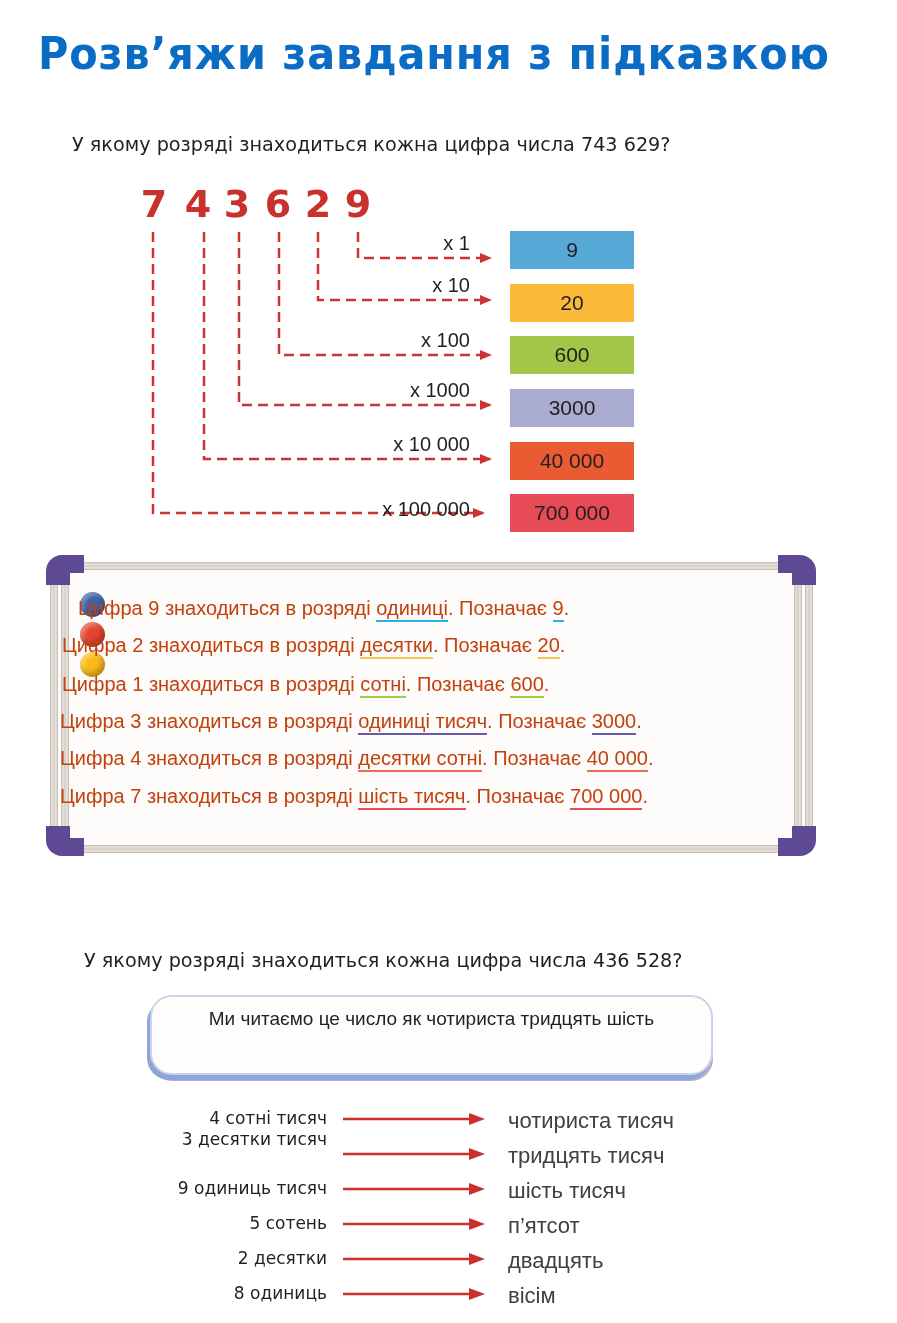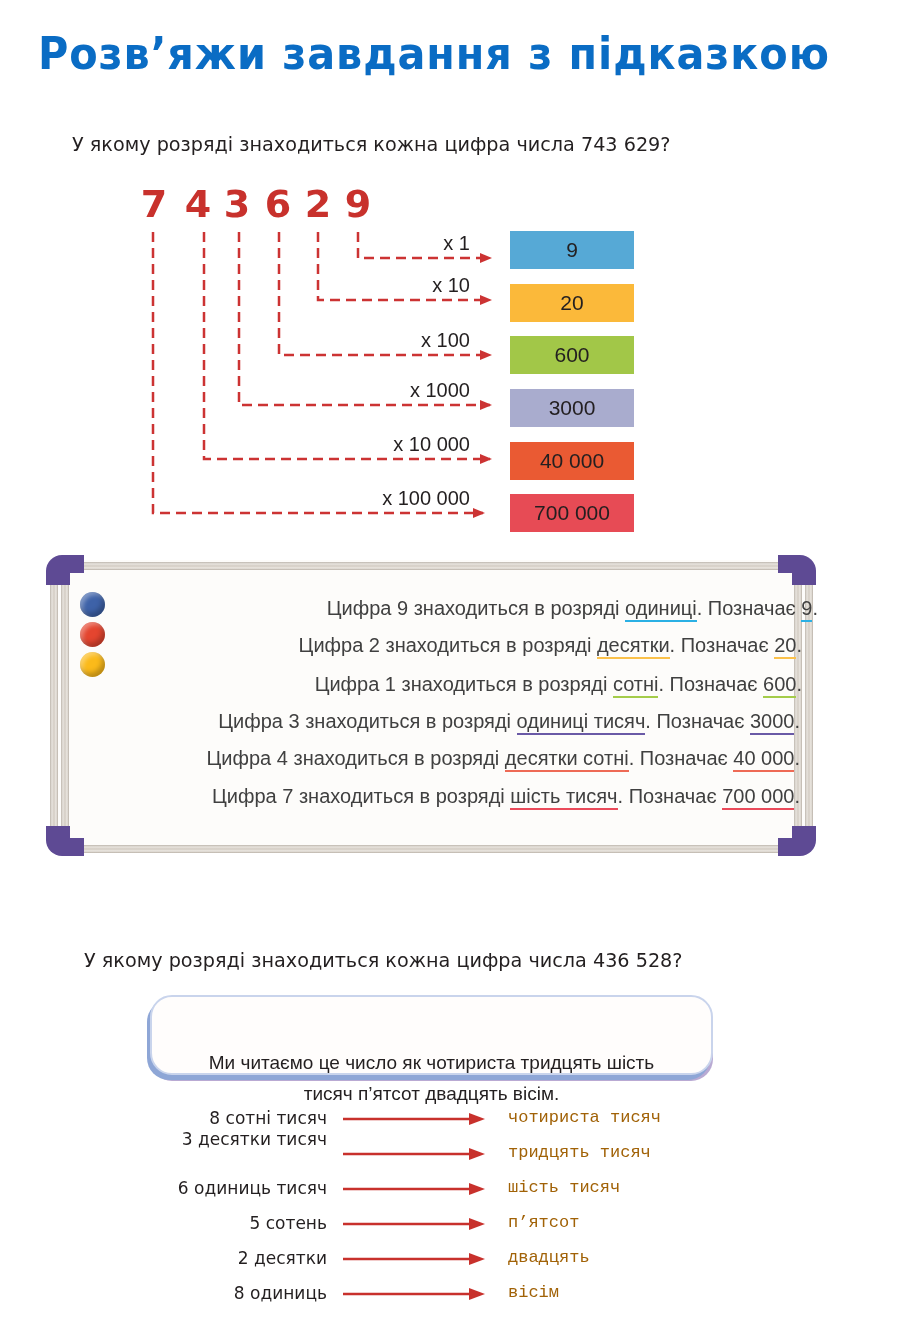--- a/index.html
+++ b/index.html
@@ -67,47 +67,46 @@
     .corner.tr::after { left: 0; bottom: 0; }
     .corner.bl::after { right: 0; top: 0; }
     .corner.br::after { left: 0; top: 0; }
 
     .magnet {
       position: absolute; left: 80px; width: 25px; height: 25px; border-radius: 50%;
       box-shadow: inset -3px -4px 5px rgba(0,0,0,0.25), inset 3px 3px 4px rgba(255,255,255,0.35);
     }
 
     .board-line {
-      position: absolute; left: 60px; width: 740px; text-align: right;
-      font-size: 20px; color: #404040; white-space: nowrap;
+      position: absolute; left: 60px; width: 740px; text-align: left;
+      font-size: 20px; color: #c2410c; white-space: nowrap;
       font-family: "Liberation Sans", sans-serif;
     }
     .ul { display: inline-block; border-bottom: 2.5px solid; line-height: 1.05; padding-bottom: 1px; }
 
     
     .bubble {
       position: absolute; left: 150px; top: 995px; width: 563px; height: 80px;
       border-radius: 22px; background: #fffdfc;
       border: 2px solid #c9d4ec;
       box-shadow: -3px 5px 0 0 #8ea6d6, 0 6px 0 0 #b9aad3;
     }
     .bubble-text {
       position: absolute; left: 150px; top: 1003px; width: 563px; text-align: center;
       font-size: 19px; line-height: 31px; color: #231f20;
       font-family: "Liberation Sans", sans-serif;
-      margin-top: 44px;
     }
 
     .pair-left {
       position: absolute; right: 570px; font-size: 17px; color: #231f20; white-space: nowrap;
       text-align: right; font-family: "DejaVu Sans", sans-serif;
     }
     .pair-right {
-      position: absolute; left: 508px; font-size: 17px; color: #a16207; white-space: nowrap;
-      font-family: Liberation Mono, monospace;
+      position: absolute; left: 508px; font-size: 22px; color: #404040; white-space: nowrap;
+      font-family: Liberation Sans, sans-serif;
     }
     .pair-arrow { position: absolute; left: 343px; width: 142px; height: 14px; }
   </style>
 </head>
 <body>
 
 <div class="title">Розв’яжи завдання з підказкою</div>
 
 <div id="q1" class="question">У якому розряді знаходиться кожна цифра числа 743 629?</div>
 
@@ -132,21 +131,21 @@
     <path d="M204,232 L204,459 L490,459" marker-end="url(#ah)"></path>
     <path d="M153,232 L153,513 L483,513" marker-end="url(#ah)"></path>
   </g>
 </svg>
 
 <div class="mult-label" style="right:427px; top:232px">x 1</div>
 <div class="mult-label" style="right:427px; top:274px">x 10</div>
 <div class="mult-label" style="right:427px; top:329px">x 100</div>
 <div class="mult-label" style="right:427px; top:379px">x 1000</div>
 <div class="mult-label" style="right:427px; top:433px">x 10 000</div>
-<div class="mult-label" style="right:427px; top:487px">x 100 000</div>
+<div class="mult-label" style="right:427px; top:498px">x 100 000</div>
 
 <div class="value-box" style="top:231px; background:#56a9d6">9</div>
 <div class="value-box" style="top:284px; background:#fbb93a">20</div>
 <div class="value-box" style="top:336px; background:#a2c748">600</div>
 <div class="value-box" style="top:389px; background:#a9acce">3000</div>
 <div class="value-box" style="top:442px; background:#ea5a33">40 000</div>
 <div class="value-box" style="top:494px; background:#e74b55">700 000</div>
 
 <div class="board"></div>
 <div class="rail h" style="left:84px; top:562px; width:694px"></div>
@@ -181,38 +180,37 @@
 </div>
 <div class="board-line" style="top:785px">
   <span>Цифра 7 знаходиться в розряді </span><span class="ul" style="border-color:#ea4a5a">шість тисяч</span><span>. Позначає </span><span class="ul" style="border-color:#ea4a5a">700 000</span><span>.</span>
 </div>
 
 <div id="q2" class="question">У якому розряді знаходиться кожна цифра числа 436 528?</div>
 
 <div class="bubble"></div>
 <div class="bubble-text">
   <div>Ми читаємо це число як чотириста тридцять шість</div>
-  <div>тисяч п’ятсот двадцять вісім.</div>
-</div>
-
-<div class="pair-left" style="top:1108px">8 сотні тисяч</div>
+</div>
+
+<div class="pair-left" style="top:1108px">4 сотні тисяч</div>
 <svg class="pair-arrow" style="top:1112px" viewBox="0 0 142 14">
     <line x1="0" y1="7" x2="128" y2="7" stroke="#c8312c" stroke-width="2.5"></line>
     <path d="M126,1 L142,7 L126,13 Z" fill="#c8312c"></path>
   </svg>
 <div class="pair-right" style="top:1108px">чотириста тисяч</div>
 
 <div class="pair-left" style="top:1129px">3 десятки тисяч</div>
 <svg class="pair-arrow" style="top:1147px" viewBox="0 0 142 14">
     <line x1="0" y1="7" x2="128" y2="7" stroke="#c8312c" stroke-width="2.5"></line>
     <path d="M126,1 L142,7 L126,13 Z" fill="#c8312c"></path>
   </svg>
 <div class="pair-right" style="top:1143px">тридцять тисяч</div>
 
-<div class="pair-left" style="top:1178px">6 одиниць тисяч</div>
+<div class="pair-left" style="top:1178px">9 одиниць тисяч</div>
 <svg class="pair-arrow" style="top:1182px" viewBox="0 0 142 14">
     <line x1="0" y1="7" x2="128" y2="7" stroke="#c8312c" stroke-width="2.5"></line>
     <path d="M126,1 L142,7 L126,13 Z" fill="#c8312c"></path>
   </svg>
 <div class="pair-right" style="top:1178px">шість тисяч</div>
 
 <div class="pair-left" style="top:1213px">5 сотень</div>
 <svg class="pair-arrow" style="top:1217px" viewBox="0 0 142 14">
     <line x1="0" y1="7" x2="128" y2="7" stroke="#c8312c" stroke-width="2.5"></line>
     <path d="M126,1 L142,7 L126,13 Z" fill="#c8312c"></path>

